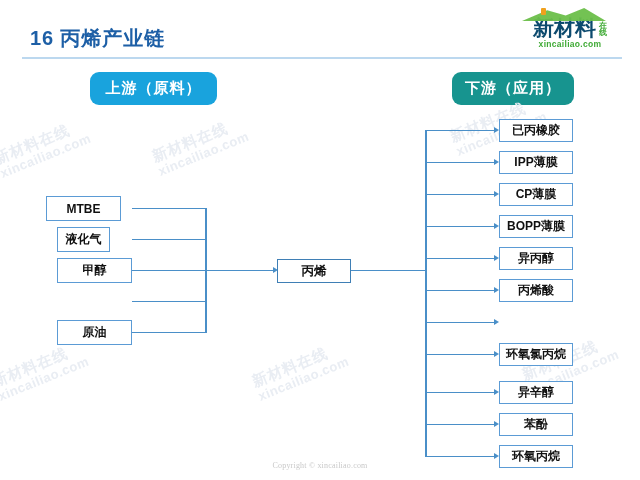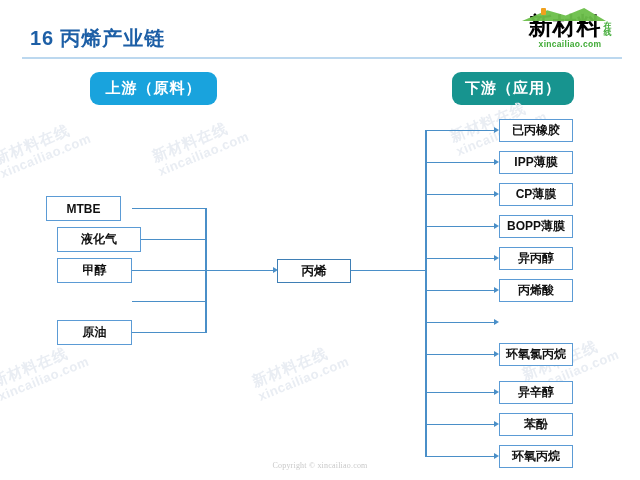--- a/index.html
+++ b/index.html
@@ -74,23 +74,23 @@
     text-align: center;
   }
   .logo-mark {
     position: relative;
     height: 30px;
     display: flex;
     align-items: flex-end;
     justify-content: center;
   }
   .logo-cn {
-    font-size: 24px;
-    font-weight: bold;
-    color: #000000;
+    font-size: 21px;
+    font-weight: bold;
+    color: #0c4a6e;
     letter-spacing: 0px;
     line-height: 1;
   }
   .logo-sub {
     font-size: 12px;
     font-weight: bold;
     color: #3faa35;
     line-height: 0.85;
     margin-left: 3px;
     margin-bottom: 1px;
@@ -250,21 +250,21 @@
         <span>线</span>
       </span>
     </div>
     <div class="logo-url">xincailiao.com</div>
   </div>
 
   <div class="pill pill-upstream">上游（原料）</div>
   <div class="pill pill-downstream">下游（应用）</div>
 
   <div class="node" style="left:46px; top:196px; width:75px; height:25px;">MTBE</div>
-  <div class="node" style="left:57px; top:227px; width:84px; height:25px;">液化气</div>
+  <div class="node" style="left:57px; top:227px; width:53px; height:25px;">液化气</div>
   <div class="node" style="left:57px; top:258px; width:75px; height:25px;">甲醇</div>
   <div class="node" style="left:57px; top:320px; width:75px; height:25px;">原油</div>
 
   <div class="line h" style="left:132px; top:208px; width:74px;"></div>
   <div class="line h" style="left:132px; top:239px; width:74px;"></div>
   <div class="line h" style="left:132px; top:270px; width:74px;"></div>
   <div class="line h" style="left:132px; top:301px; width:74px;"></div>
   <div class="line h" style="left:132px; top:332px; width:74px;"></div>
 
   <div class="line v" style="left:205px; top:208px; height:125px;"></div>

